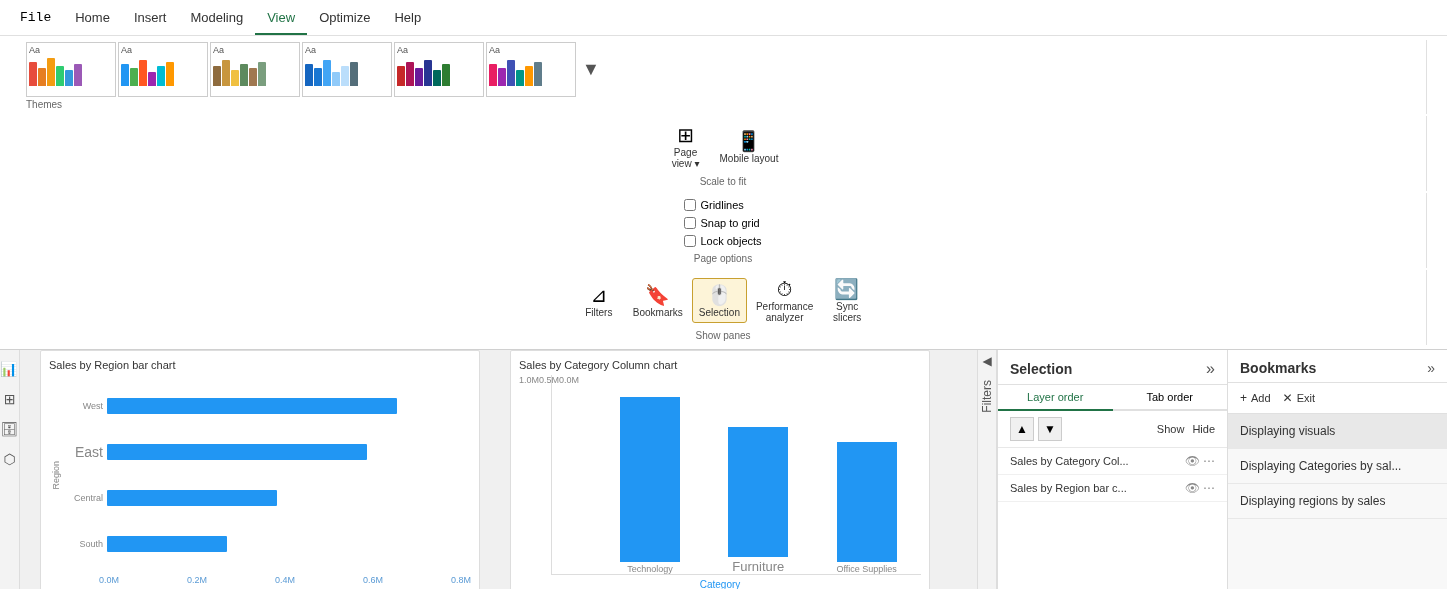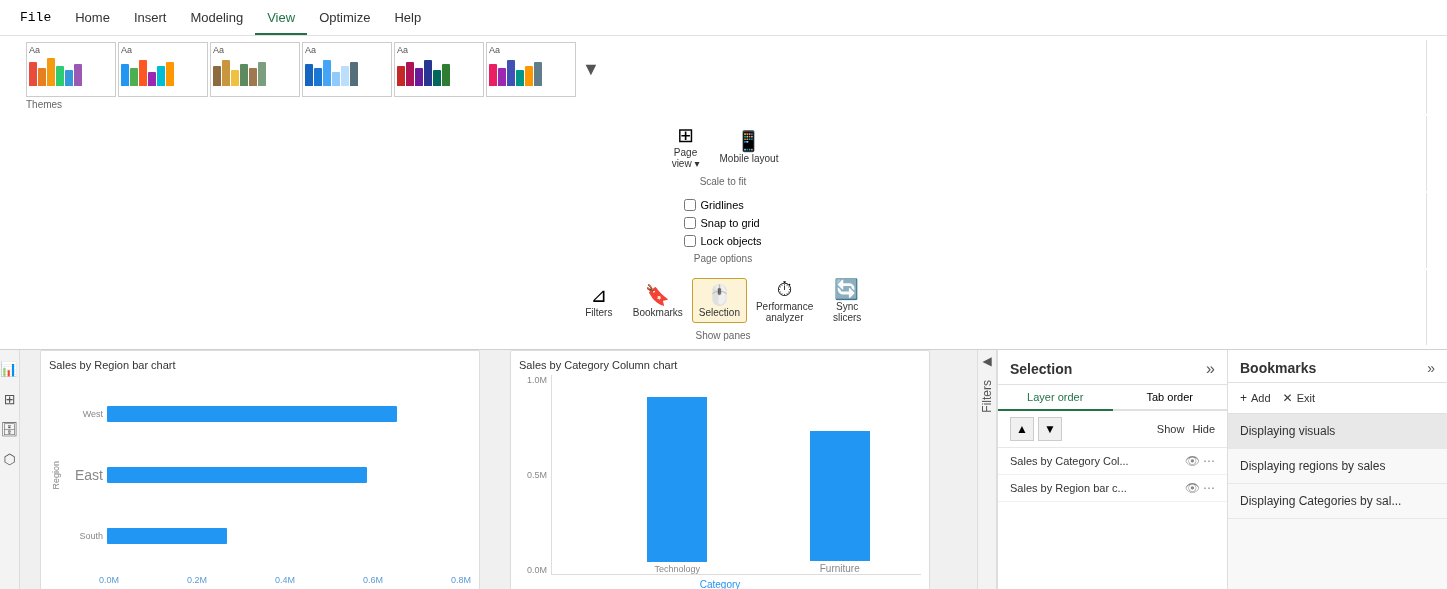--- a/index.html
+++ b/index.html
@@ -272,54 +272,62 @@
         <div style="flex:1;display:flex;flex-direction:column;justify-content:space-around;padding:8px 0;">
           <div style="display:flex;align-items:center;gap:4px;">
             <div style="width:42px;font-size:9px;color:#888;text-align:right;">West</div>
             <div style="height:16px;width:290px;background:#2196F3;border-radius:1px;"></div>
           </div>
           <div style="display:flex;align-items:center;gap:4px;">
             <div style="width:42px;font-size:14px;color:#888;text-align:right;">East</div>
             <div style="height:16px;width:260px;background:#2196F3;border-radius:1px;"></div>
           </div>
           <div style="display:flex;align-items:center;gap:4px;">
+            <div style="width:42px;font-size:9px;color:#888;text-align:right;">Central</div>
+            <div style="height:16px;width:170px;background:#2196F3;border-radius:1px;"></div>
+          </div>
+          <div style="display:flex;align-items:center;gap:4px;">
             <div style="width:42px;font-size:9px;color:#888;text-align:right;">South</div>
             <div style="height:16px;width:120px;background:#2196F3;border-radius:1px;"></div>
           </div>
         </div>
       </div>
 
       <div style="display:flex;justify-content:space-between;padding-left:50px;font-size:9px;color:#5b9bd5;">
         <span>0.0M</span>
         <span>0.2M</span>
         <span>0.4M</span>
         <span>0.6M</span>
         <span>0.8M</span>
       </div>
       <div style="text-align:center;font-size:10px;color:#2196F3;margin-top:4px;">Sum of Sales</div>
     </div>
 
     <div class="chart-container col-chart">
       <div class="chart-title">Sales by Category Column chart</div>
       <div style="display:flex;height:200px;">
 
-        <div style="display:flex;flex-direction:column;justify-content:space-between;width:32px;font-size:9px;color:#888;text-align:right;padding-right:4px;gap:12px;">
+        <div style="display:flex;flex-direction:row;justify-content:space-between;width:32px;font-size:9px;color:#888;text-align:right;padding-right:4px;">
           <span>1.0M</span>
           <span>0.5M</span>
           <span>0.0M</span>
         </div>
 
         <div style="flex:1;display:flex;align-items:flex-end;justify-content:space-around;border-left:1px solid #ddd;border-bottom:1px solid #ddd;padding-left:44px;">
           <div style="display:flex;flex-direction:column;align-items:center;">
             <div style="width:60px;height:165px;background:#2196F3;"></div>
             <div style="font-size:9px;color:#888;margin-top:2px;text-align:center;">Technology</div>
           </div>
           <div style="display:flex;flex-direction:column;align-items:center;">
             <div style="width:60px;height:130px;background:#2196F3;"></div>
-            <div style="font-size:10px;color:#888;margin-top:2px;">Furniture</div>
+            <div style="font-size:13px;color:#888;margin-top:2px;">Furniture</div>
+          </div>
+          <div style="display:flex;flex-direction:column;align-items:center;">
+            <div style="width:60px;height:120px;background:#2196F3;"></div>
+            <div style="font-size:9px;color:#888;margin-top:2px;text-align:center;">Office Supplies</div>
           </div>
         </div>
       </div>
       <div style="text-align:center;font-size:10px;color:#2196F3;margin-top:4px;">Category</div>
     </div>
   </div>
 
   <div class="filters-sidebar">
     <div class="filters-arrow">◀</div>
     <div class="filters-label">Filters</div>
@@ -372,17 +380,17 @@
         <span class="bk-action-icon">+</span>
         <span>Add</span>
       </div>
       <div class="bk-action">
         <span class="bk-action-icon">✕</span>
         <span>Exit</span>
       </div>
     </div>
     <div class="bookmarks-list">
       <div class="bookmark-item active">Displaying visuals</div>
+      <div class="bookmark-item">Displaying Categories by sal...</div>
       <div class="bookmark-item">Displaying regions by sales</div>
-      <div class="bookmark-item">Displaying Categories by sal...</div>
     </div>
   </div>
 </div>
 
 </body></html>

